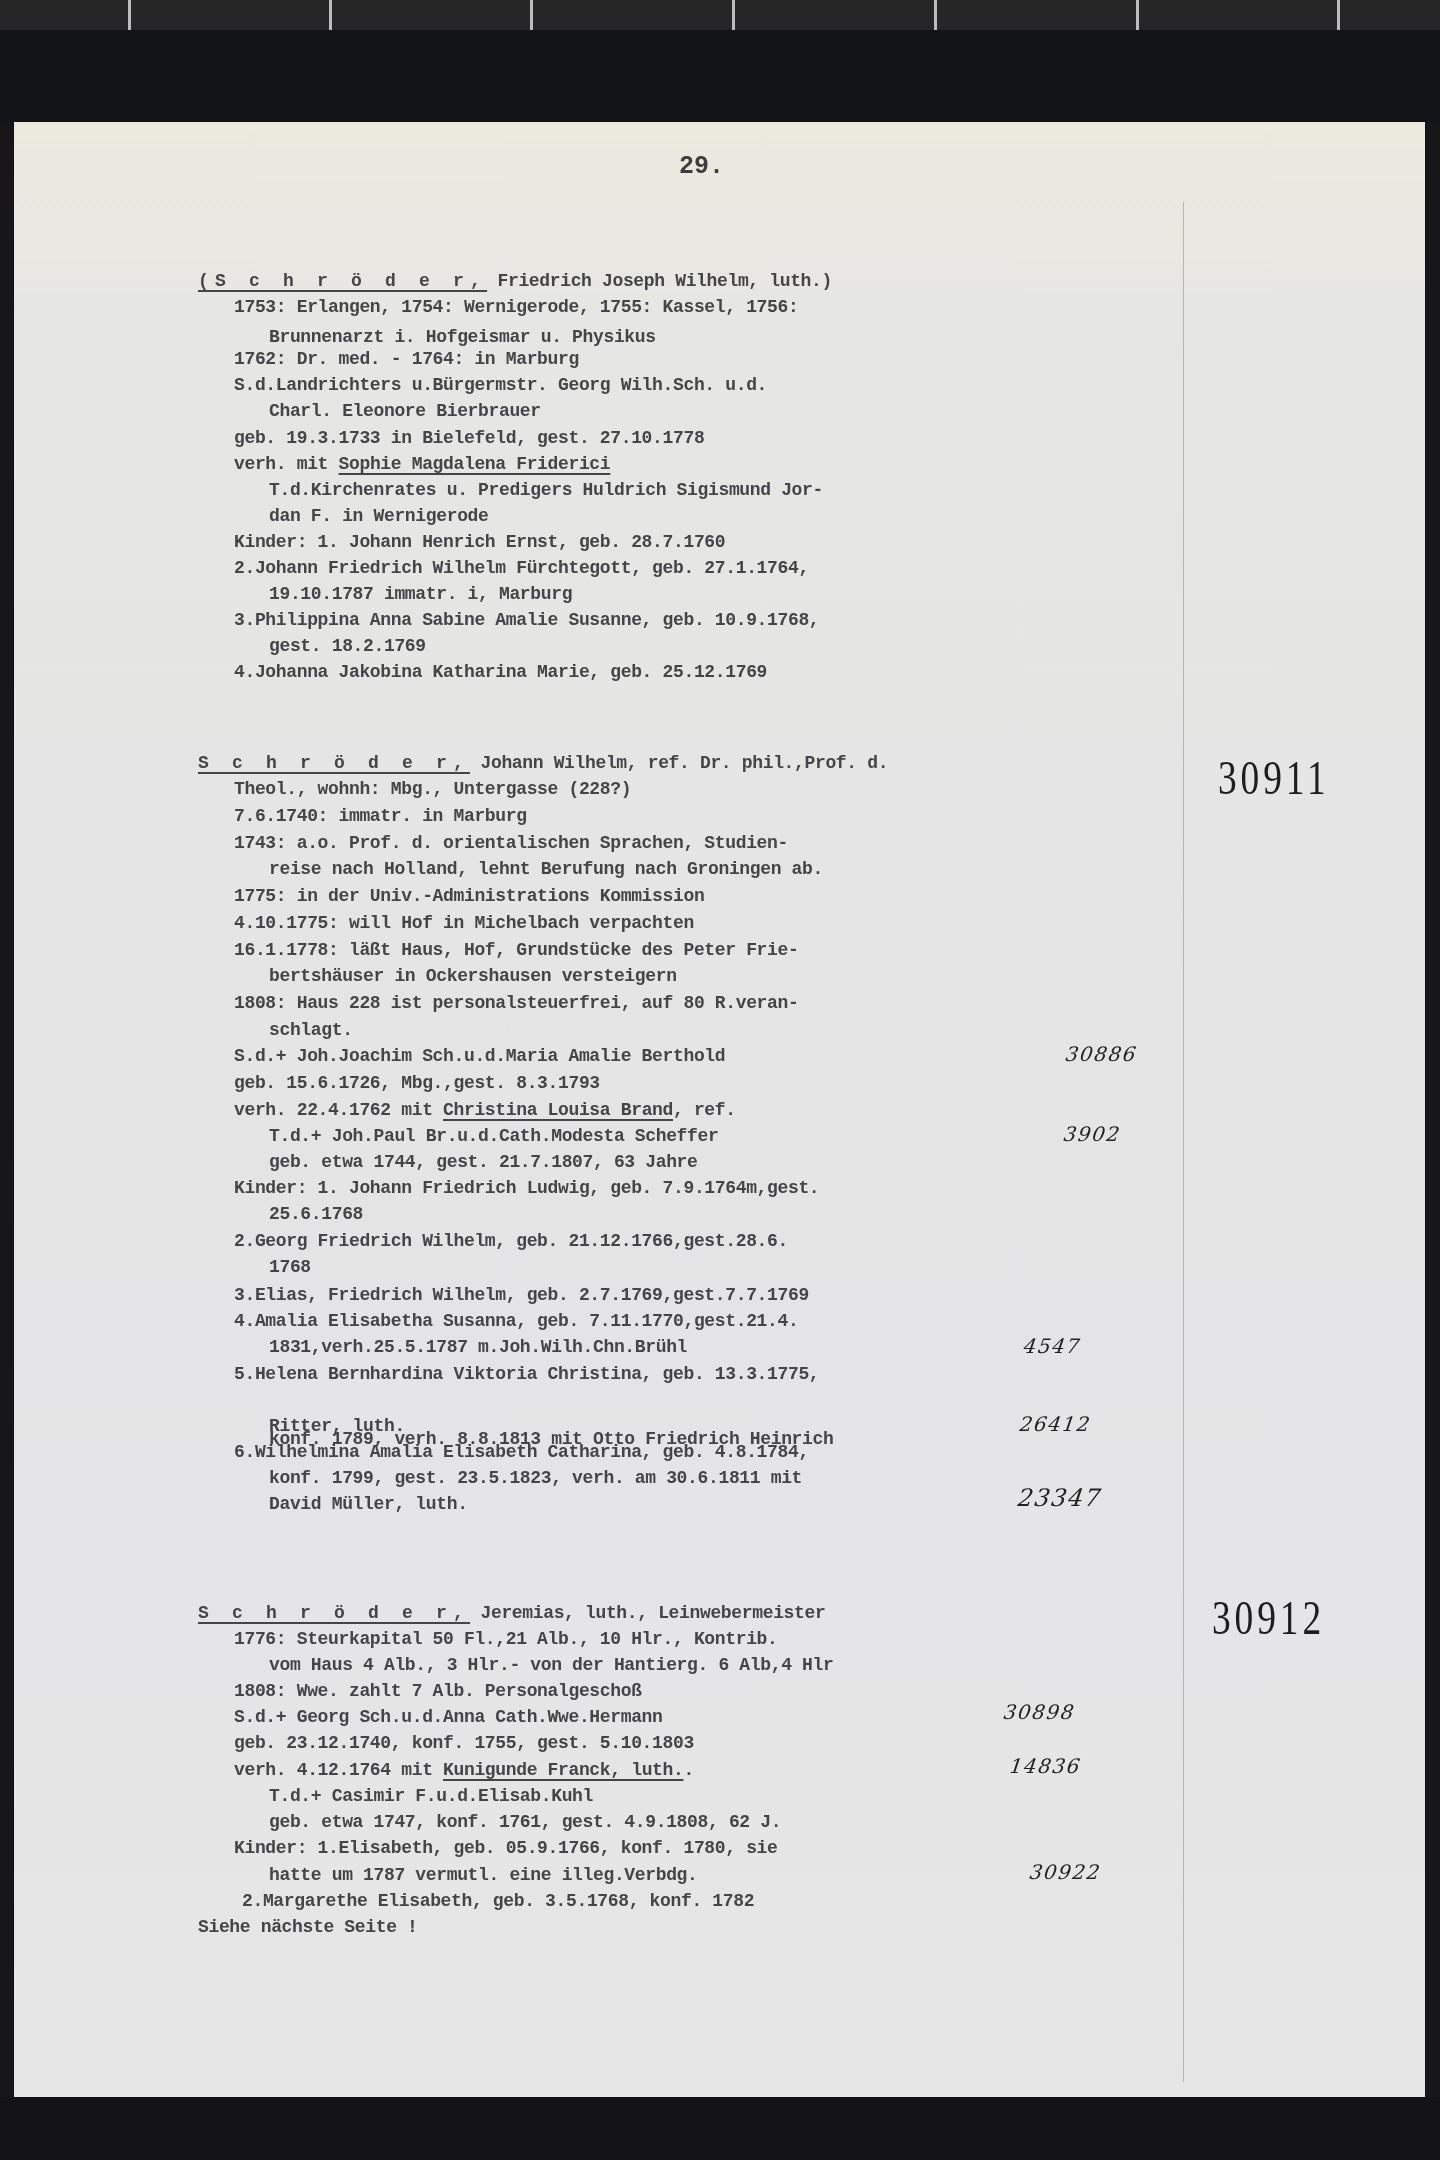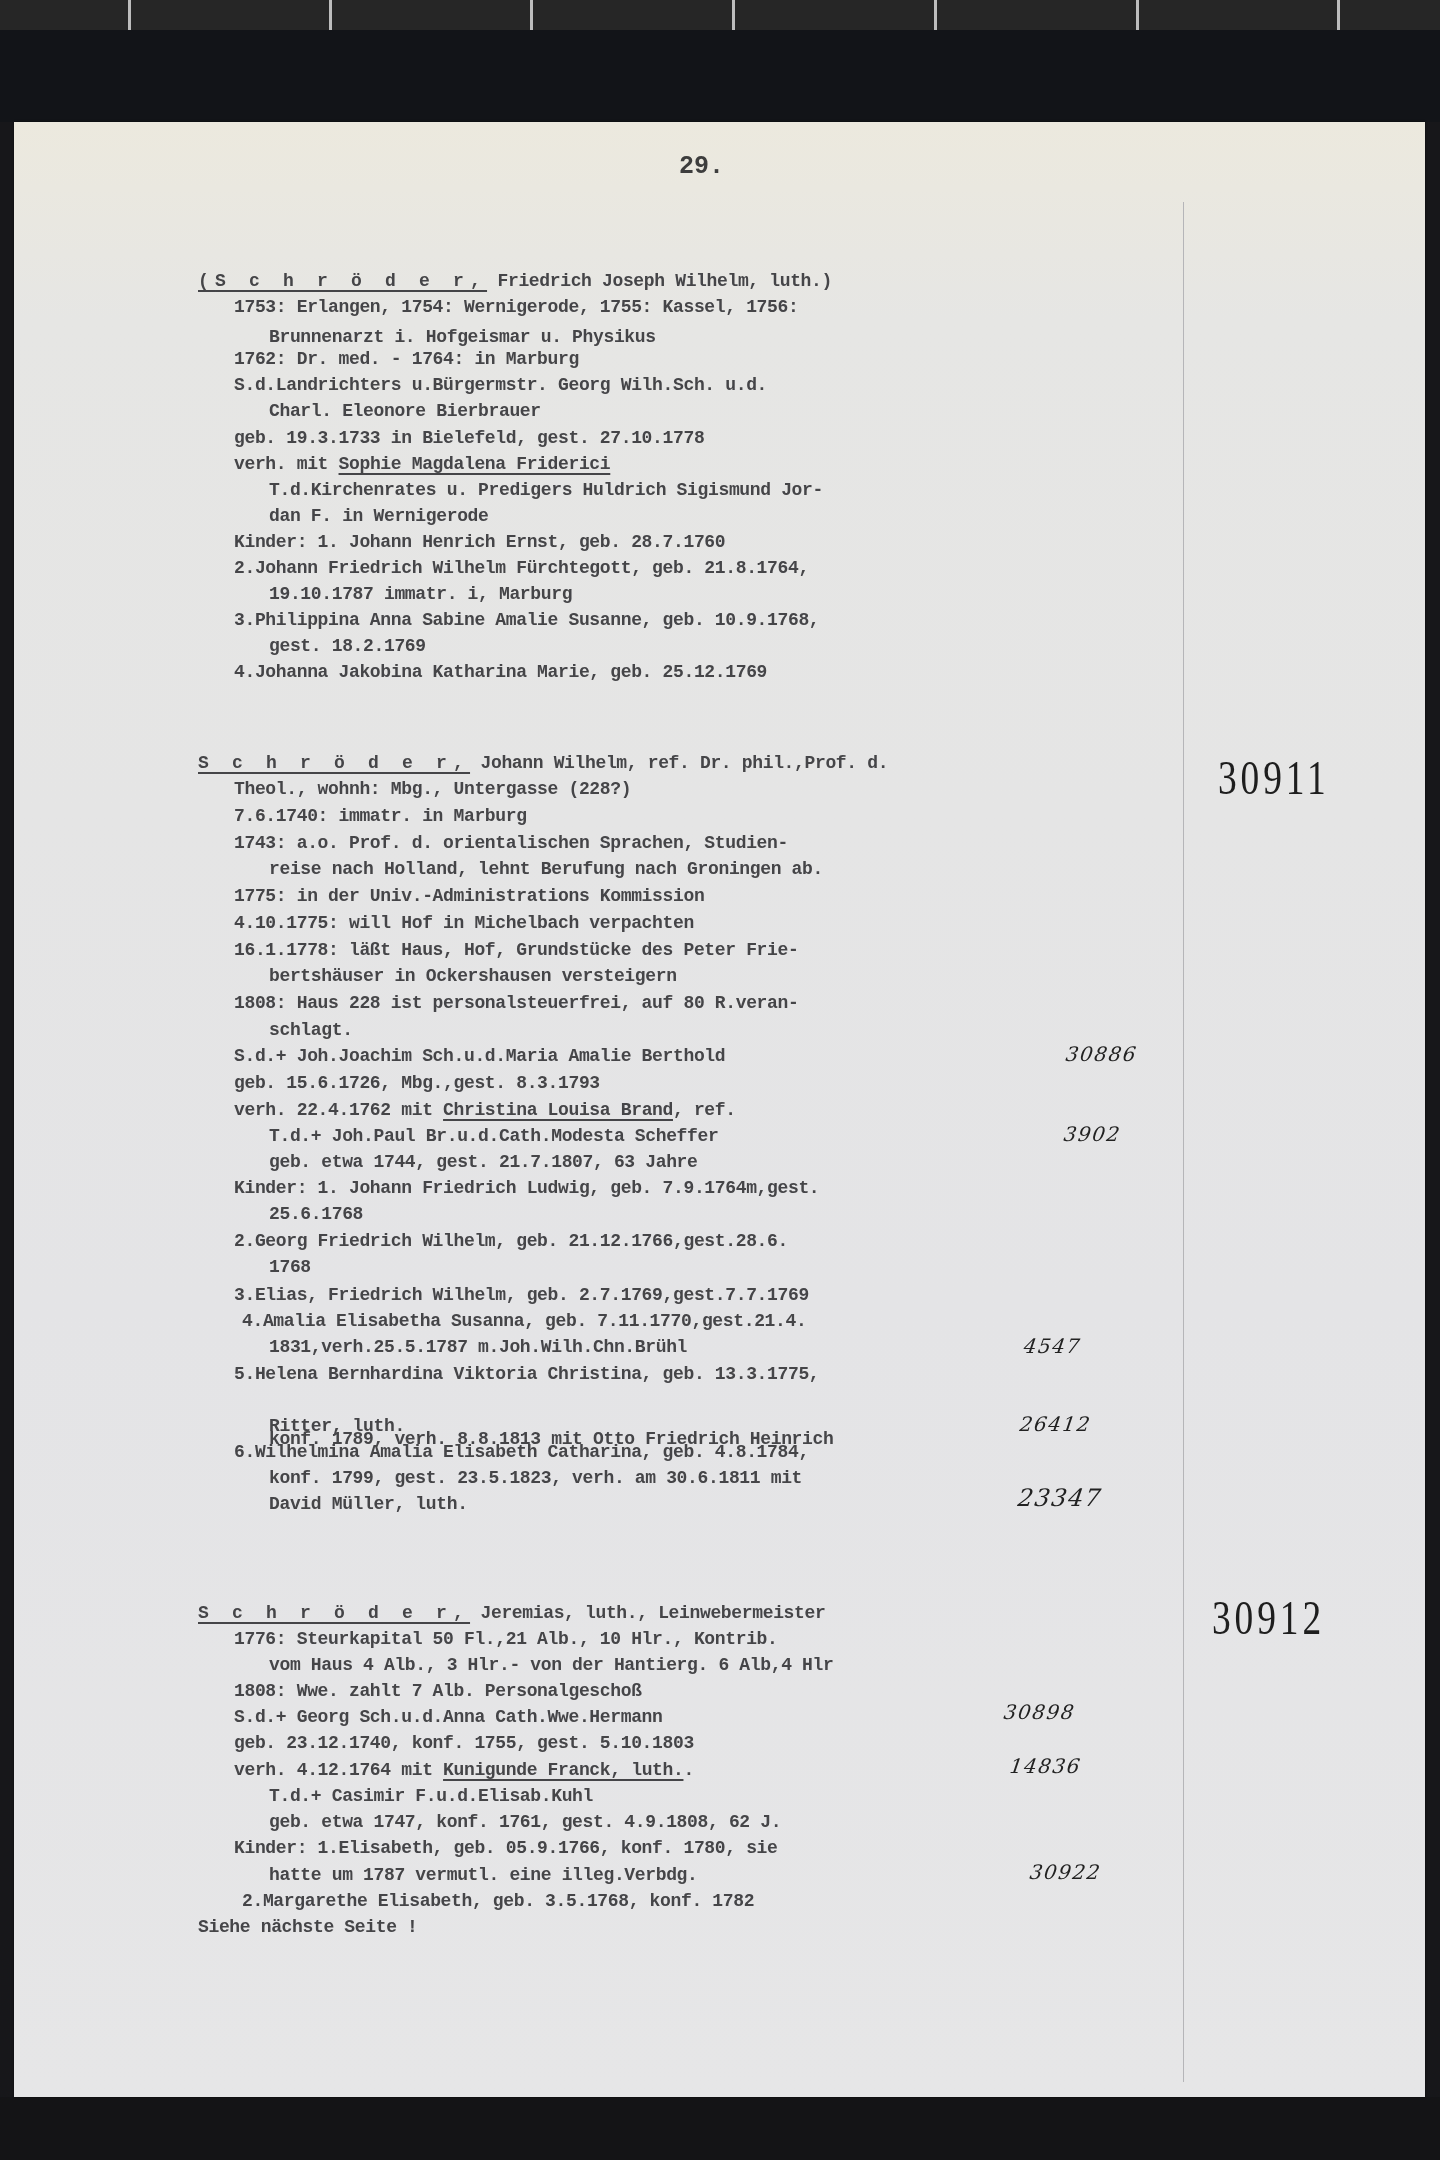--- a/index.html
+++ b/index.html
@@ -100,21 +100,21 @@
     <div class="line" style="left:220px;top:172px">1753: Erlangen, 1754: Wernigerode, 1755: Kassel, 1756:</div>
     <div class="line" style="left:255px;top:202px">Brunnenarzt i. Hofgeismar u. Physikus</div>
     <div class="line" style="left:220px;top:224px">1762: Dr. med. - 1764: in Marburg</div>
     <div class="line" style="left:220px;top:250px">S.d.Landrichters u.Bürgermstr. Georg Wilh.Sch. u.d.</div>
     <div class="line" style="left:255px;top:276px">Charl. Eleonore Bierbrauer</div>
     <div class="line" style="left:220px;top:303px">geb. 19.3.1733 in Bielefeld, gest. 27.10.1778</div>
     <div class="line" style="left:220px;top:329px"><span>verh. mit </span><span class="underlined">Sophie Magdalena Friderici</span></div>
     <div class="line" style="left:255px;top:355px">T.d.Kirchenrates u. Predigers Huldrich Sigismund Jor-</div>
     <div class="line" style="left:255px;top:381px">dan F. in Wernigerode</div>
     <div class="line" style="left:220px;top:407px">Kinder: 1. Johann Henrich Ernst, geb. 28.7.1760</div>
-    <div class="line" style="left:220px;top:433px">2.Johann Friedrich Wilhelm Fürchtegott, geb. 21.8.1764,</div>
+    <div class="line" style="left:220px;top:433px">2.Johann Friedrich Wilhelm Fürchtegott, geb. 27.1.1764,</div>
     <div class="line" style="left:255px;top:459px">19.10.1787 immatr. i, Marburg</div>
     <div class="line" style="left:220px;top:485px">3.Philippina Anna Sabine Amalie Susanne, geb. 10.9.1768,</div>
     <div class="line" style="left:255px;top:511px">gest. 18.2.1769</div>
     <div class="line" style="left:220px;top:537px">4.Johanna Jakobina Katharina Marie, geb. 25.12.1769</div>
   </div>
 
   <div>
     <div class="stamp" style="left:1204px;top:628px">30911</div>
     <div class="line" style="left:184px;top:628px"><span class="heading-name">S c h r ö d e r,</span><span> Johann Wilhelm, ref. Dr. phil.,Prof. d.</span></div>
     <div class="line" style="left:220px;top:654px">Theol., wohnh: Mbg., Untergasse (228?)</div>
@@ -132,21 +132,21 @@
     <div class="line" style="left:220px;top:948px">geb. 15.6.1726, Mbg.,gest. 8.3.1793</div>
     <div class="line" style="left:220px;top:975px"><span>verh. 22.4.1762 mit </span><span class="underlined">Christina Louisa Brand</span><span>, ref.</span></div>
     <div class="line" style="left:255px;top:1001px">T.d.+ Joh.Paul Br.u.d.Cath.Modesta Scheffer</div>
     <div class="hand" style="left:1050px;top:1000px">3902</div>
     <div class="line" style="left:255px;top:1027px">geb. etwa 1744, gest. 21.7.1807, 63 Jahre</div>
     <div class="line" style="left:220px;top:1053px">Kinder: 1. Johann Friedrich Ludwig, geb. 7.9.1764m,gest.</div>
     <div class="line" style="left:255px;top:1079px">25.6.1768</div>
     <div class="line" style="left:220px;top:1106px">2.Georg Friedrich Wilhelm, geb. 21.12.1766,gest.28.6.</div>
     <div class="line" style="left:255px;top:1132px">1768</div>
     <div class="line" style="left:220px;top:1160px">3.Elias, Friedrich Wilhelm, geb. 2.7.1769,gest.7.7.1769</div>
-    <div class="line" style="left:228px;top:1186px">4.Amalia Elisabetha Susanna, geb. 7.11.1770,gest.21.4.</div>
+    <div class="line" style="left:220px;top:1186px">4.Amalia Elisabetha Susanna, geb. 7.11.1770,gest.21.4.</div>
     <div class="line" style="left:255px;top:1212px">1831,verh.25.5.1787 m.Joh.Wilh.Chn.Brühl</div>
     <div class="hand" style="left:1010px;top:1212px">4547</div>
     <div class="line" style="left:220px;top:1239px">5.Helena Bernhardina Viktoria Christina, geb. 13.3.1775,</div>
     <div class="line" style="left:255px;top:1304px">konf. 1789, verh. 8.8.1813 mit Otto Friedrich Heinrich</div>
     <div class="line" style="left:255px;top:1291px">Ritter, luth.</div>
     <div class="hand" style="left:1006px;top:1290px">26412</div>
     <div class="line" style="left:220px;top:1317px">6.Wilhelmina Amalia Elisabeth Catharina, geb. 4.8.1784,</div>
     <div class="line" style="left:255px;top:1343px">konf. 1799, gest. 23.5.1823, verh. am 30.6.1811 mit</div>
     <div class="line" style="left:255px;top:1369px">David Müller, luth.</div>
     <div class="hand" style="left:1004px;top:1362px;font-size:24px">23347</div>

